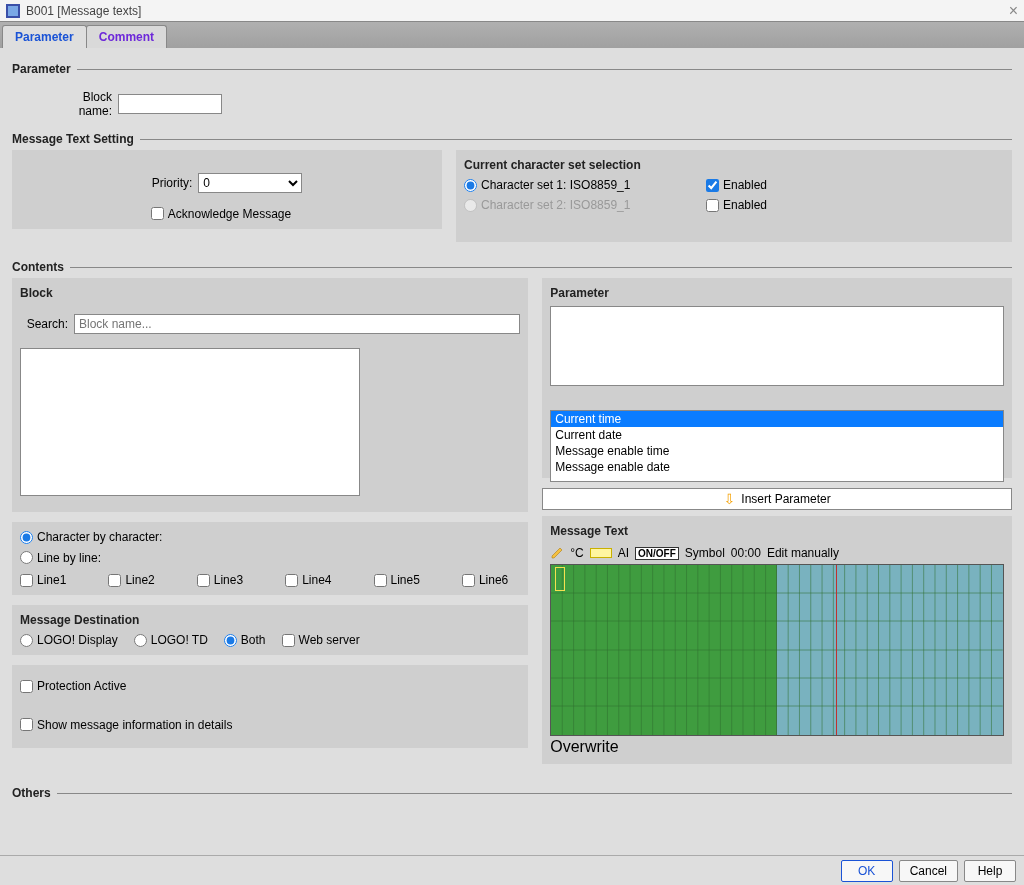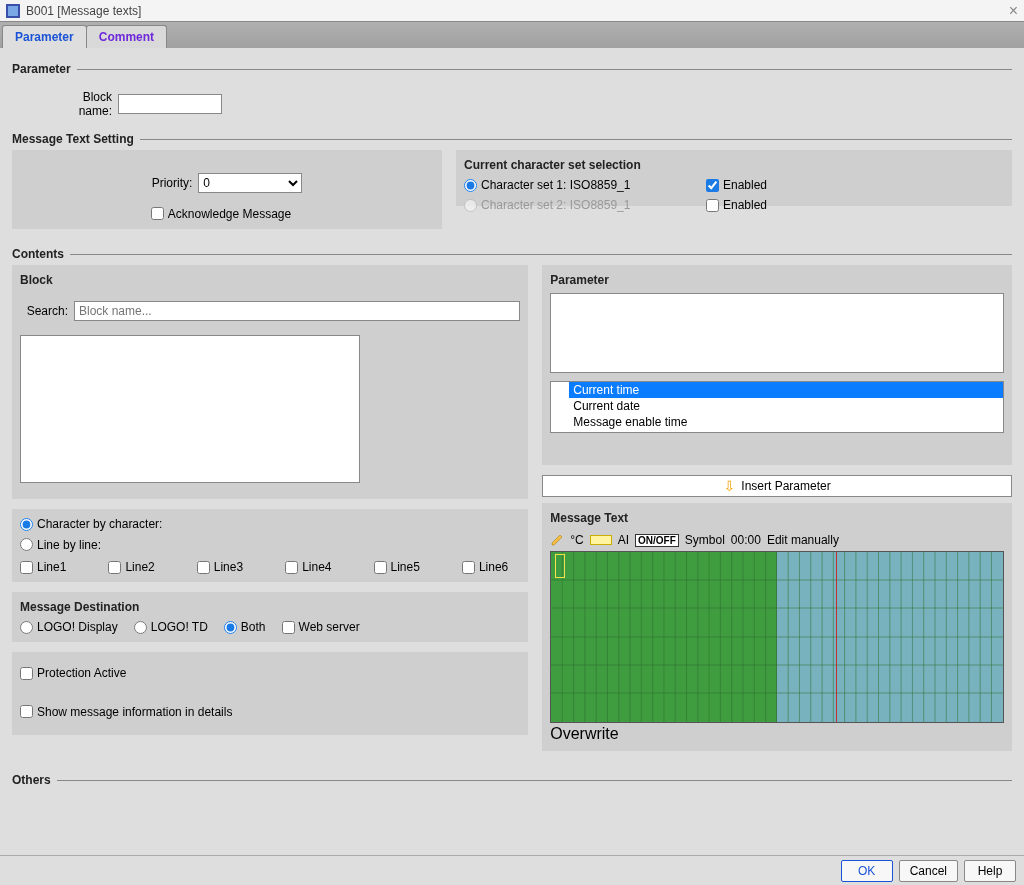--- a/index.html
+++ b/index.html
@@ -88,21 +88,21 @@
         <span class="field-label">Priority:</span>
         <select class="combo" style="width:104px;">
           <option>0</option>
         </select>
       </div>
       <label class="checkbox">
         <input type="checkbox" style="">
           <span>Acknowledge Message</span>
       </label>
     </div>
-    <div class="right-col panel" style="height:56px;">
+    <div class="right-col panel" style="height:92px;">
       <div class="subhead">Current character set selection</div>
       <div style="display:flex; align-items:center; gap:30px; margin-bottom:6px;">
         <label class="radio" style="width:200px;">
           <input type="radio" name="cs" checked="" style="">
             <span>Character set 1: ISO8859_1</span>
         </label>
         <label class="checkbox">
           <input type="checkbox" checked="" style="">
             <span>Enabled</span>
         </label>
@@ -204,21 +204,21 @@
             <input type="checkbox" style="">
             <span>Show message information in details</span>
           </label>
       </div>
     </div>
 
     <div class="right-col">
       <div class="panel" style="height:200px;">
         <div class="subhead">Parameter</div>
         <div class="listbox" style="height:80px;"></div>
-        <div class="listbox" style="height:52px; margin-top:8px;padding-left:18px;">
+        <div class="listbox" style="height:72px; margin-top:24px;">
           <div class="listitem selected">Current time</div>
           <div class="listitem">Current date</div>
           <div class="listitem">Message enable time</div>
           <div class="listitem">Message enable date</div>
         </div>
       </div>
 
       <div style="margin-top:10px;">
         <button class="insert-btn">
           <span class="arrow-down">⇩</span>

